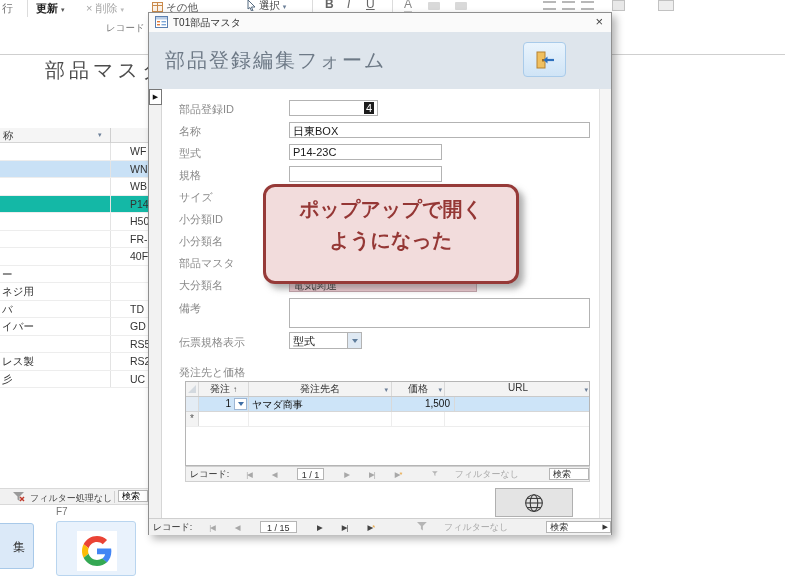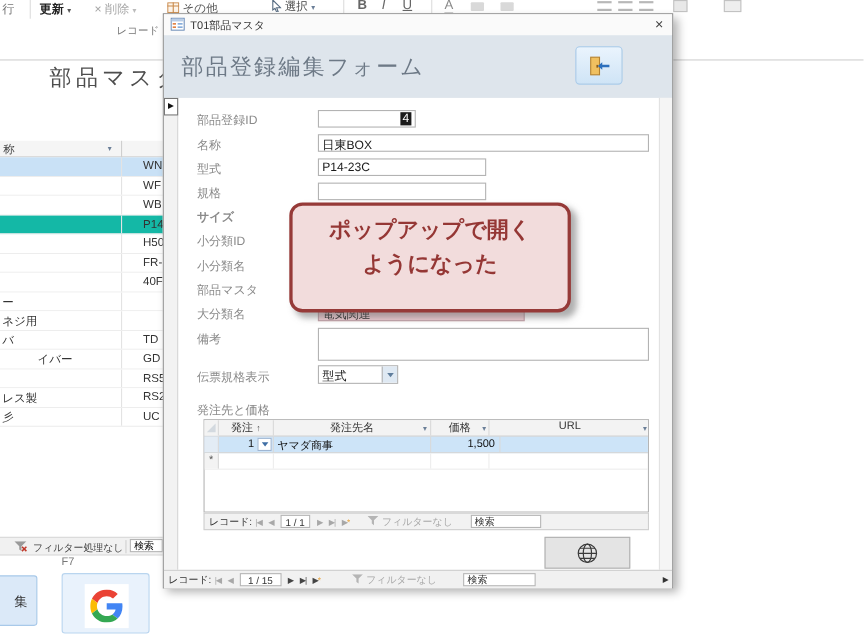--- a/index.html
+++ b/index.html
@@ -1,21 +1,21 @@
 <!DOCTYPE html>
 <html><head>
 <meta charset="utf-8">
 <style>
   * { margin:0; padding:0; box-sizing:border-box; }
   html,body { width:785px; height:576px; }
   body { font-family:"Liberation Sans","DejaVu Sans",sans-serif; background:#fff; overflow:hidden; position:relative; }
   .abs { position:absolute; }
   .lbl { position:absolute; color:#8a8a8a; font-size:11px; white-space:nowrap; }
   .inp { position:absolute; background:#fff; border:1px solid #b3b3b3; font-size:11px; color:#1a1a1a; padding:1px 3px; white-space:nowrap; overflow:hidden; }
-  .navbar { position:absolute; background:#f2f2f2; border:1px solid #cfcfcf; display:flex; align-items:center; font-size:9px; color:#333; }
+  .navbar { position:absolute; background:#f2f2f2; border:1px solid #cfcfcf; display:flex; align-items:center; font-size:9px; color:#333;gap:14px; }
   .navbar span { white-space:nowrap; }
   .navbtn { font-size:7.5px; color:#444; margin:0 3px; letter-spacing:-1px; }
   .navbtn.dim { color:#a8a8a8; }
   .posbox { background:#fff; border:1px solid #b5b5b5; padding:0 4px; margin:0 3px; height:12px; line-height:12px; font-size:9px; }
   .searchbox { background:#fff; border:1px solid #b5b5b5; height:12px; line-height:11px; font-size:9px; padding:0 3px; }
   .star { color:#e8a33d; }
   .tri-down { display:inline-block; width:0; height:0; border-left:3.5px solid transparent; border-right:3.5px solid transparent; border-top:4px solid #5f7d9c; }
   .hdrarrow { font-size:7px; color:#6b7f98; }
   .cell { position:absolute; top:0; bottom:0; border-right:1px solid #d9d9d9; font-size:10px; overflow:hidden; white-space:nowrap; }
 </style>
@@ -55,33 +55,33 @@
 
 <div class="abs" style="left:45px;top:57px;font-size:20px;color:#4d4d4d;letter-spacing:4px;">部品マスタ</div>
 
 <div class="abs" style="left:0;top:128px;width:148px;height:260px;">
   <div class="abs" style="left:0;top:0;width:148px;height:15px;background:#f5f5f5;border-bottom:1px solid #d5d5d5;">
     <span style="position:absolute;left:3px;top:1px;font-size:10.5px;color:#444;">称</span>
     <span class="hdrarrow" style="position:absolute;left:98px;top:3px;">▾</span>
     <div style="position:absolute;left:110px;top:0;width:1px;height:15px;background:#cfcfcf;"></div>
   </div>
   <div class="abs" style="left:0;top:15px;width:148px;">
+      <div style="position: relative; height: 17.5px; border-bottom: 1px solid rgb(237, 237, 237); background: rgb(255, 255, 255);">
+        <span style="position: absolute; left: 2px; top: 2px; font-size: 10.5px; color: rgb(51, 51, 51); white-space: nowrap;"></span>
+        <span style="position: absolute; left: 110px; top: 0px; width: 1px; height: 100%; background: rgb(227, 227, 227);"></span>
+        <span style="position: absolute; left: 130px; top: 2px; font-size: 10.5px; color: rgb(51, 51, 51); white-space: nowrap;">WF</span>
+      </div>
       <div style="position: relative; height: 17.5px; border-bottom: 1px solid rgb(237, 237, 237); background: rgb(201, 225, 246);">
         <span style="position: absolute; left: 2px; top: 2px; font-size: 10.5px; color: rgb(51, 51, 51); white-space: nowrap;"></span>
         <span style="position: absolute; left: 110px; top: 0px; width: 1px; height: 100%; background: rgb(227, 227, 227);"></span>
         <span style="position: absolute; left: 130px; top: 2px; font-size: 10.5px; color: rgb(51, 51, 51); white-space: nowrap;">WN</span>
       </div>
       <div style="position: relative; height: 17.5px; border-bottom: 1px solid rgb(237, 237, 237); background: rgb(255, 255, 255);">
         <span style="position: absolute; left: 2px; top: 2px; font-size: 10.5px; color: rgb(51, 51, 51); white-space: nowrap;"></span>
         <span style="position: absolute; left: 110px; top: 0px; width: 1px; height: 100%; background: rgb(227, 227, 227);"></span>
-        <span style="position: absolute; left: 130px; top: 2px; font-size: 10.5px; color: rgb(51, 51, 51); white-space: nowrap;">WF</span>
-      </div>
-      <div style="position: relative; height: 17.5px; border-bottom: 1px solid rgb(237, 237, 237); background: rgb(255, 255, 255);">
-        <span style="position: absolute; left: 2px; top: 2px; font-size: 10.5px; color: rgb(51, 51, 51); white-space: nowrap;"></span>
-        <span style="position: absolute; left: 110px; top: 0px; width: 1px; height: 100%; background: rgb(227, 227, 227);"></span>
         <span style="position: absolute; left: 130px; top: 2px; font-size: 10.5px; color: rgb(51, 51, 51); white-space: nowrap;">WB</span>
       </div>
       <div style="position: relative; height: 17.5px; border-bottom: 1px solid rgb(237, 237, 237); background: #14b8a6;">
         <span style="position: absolute; left: 2px; top: 2px; font-size: 10.5px; color: rgb(51, 51, 51); white-space: nowrap;"></span>
         <span style="position: absolute; left: 110px; top: 0px; width: 1px; height: 100%; background: rgb(227, 227, 227);"></span>
         <span style="position: absolute; left: 130px; top: 2px; font-size: 10.5px; color: rgb(51, 51, 51); white-space: nowrap;">P14</span>
       </div>
       <div style="position: relative; height: 17.5px; border-bottom: 1px solid rgb(237, 237, 237); background: rgb(255, 255, 255);">
         <span style="position: absolute; left: 2px; top: 2px; font-size: 10.5px; color: rgb(51, 51, 51); white-space: nowrap;"></span>
         <span style="position: absolute; left: 110px; top: 0px; width: 1px; height: 100%; background: rgb(227, 227, 227);"></span>
@@ -106,21 +106,21 @@
         <span style="position: absolute; left: 2px; top: 2px; font-size: 10.5px; color: rgb(51, 51, 51); white-space: nowrap;">ネジ用</span>
         <span style="position: absolute; left: 110px; top: 0px; width: 1px; height: 100%; background: rgb(227, 227, 227);"></span>
         <span style="position: absolute; left: 130px; top: 2px; font-size: 10.5px; color: rgb(51, 51, 51); white-space: nowrap;"></span>
       </div>
       <div style="position: relative; height: 17.5px; border-bottom: 1px solid rgb(237, 237, 237); background: rgb(255, 255, 255);">
         <span style="position: absolute; left: 2px; top: 2px; font-size: 10.5px; color: rgb(51, 51, 51); white-space: nowrap;">バ</span>
         <span style="position: absolute; left: 110px; top: 0px; width: 1px; height: 100%; background: rgb(227, 227, 227);"></span>
         <span style="position: absolute; left: 130px; top: 2px; font-size: 10.5px; color: rgb(51, 51, 51); white-space: nowrap;">TD</span>
       </div>
       <div style="position: relative; height: 17.5px; border-bottom: 1px solid rgb(237, 237, 237); background: rgb(255, 255, 255);">
-        <span style="position: absolute; left: 2px; top: 2px; font-size: 10.5px; color: rgb(51, 51, 51); white-space: nowrap; margin-left: 32px;">イバー</span>
+        <span style="position: absolute; left: 2px; top: 2px; font-size: 10.5px; color: rgb(51, 51, 51); white-space: nowrap;">イバー</span>
         <span style="position: absolute; left: 110px; top: 0px; width: 1px; height: 100%; background: rgb(227, 227, 227);"></span>
         <span style="position: absolute; left: 130px; top: 2px; font-size: 10.5px; color: rgb(51, 51, 51); white-space: nowrap;">GD</span>
       </div>
       <div style="position: relative; height: 17.5px; border-bottom: 1px solid rgb(237, 237, 237); background: rgb(255, 255, 255);">
         <span style="position: absolute; left: 2px; top: 2px; font-size: 10.5px; color: rgb(51, 51, 51); white-space: nowrap;"></span>
         <span style="position: absolute; left: 110px; top: 0px; width: 1px; height: 100%; background: rgb(227, 227, 227);"></span>
         <span style="position: absolute; left: 130px; top: 2px; font-size: 10.5px; color: rgb(51, 51, 51); white-space: nowrap;">RS5</span>
       </div>
       <div style="position: relative; height: 17.5px; border-bottom: 1px solid rgb(237, 237, 237); background: rgb(255, 255, 255);">
         <span style="position: absolute; left: 2px; top: 2px; font-size: 10.5px; color: rgb(51, 51, 51); white-space: nowrap;">レス製</span>
@@ -198,21 +198,21 @@
 
   <span class="lbl" style="left:30px;top:111px;">名称</span>
   <div class="inp" style="left:140px;top:109px;width:301px;height:16px;">日東BOX</div>
 
   <span class="lbl" style="left:30px;top:133px;">型式</span>
   <div class="inp" style="left:140px;top:131px;width:153px;height:16px;">P14-23C</div>
 
   <span class="lbl" style="left:30px;top:155px;">規格</span>
   <div class="inp" style="left:140px;top:153px;width:153px;height:16px;"></div>
 
-  <span class="lbl" style="left:30px;top:177px;font-weight:bold;">サイズ</span>
+  <span class="lbl" style="left:30px;top:177px;">サイズ</span>
   <span class="lbl" style="left:30px;top:199px;">小分類ID</span>
   <span class="lbl" style="left:30px;top:221px;">小分類名</span>
   <span class="lbl" style="left:30px;top:243px;">部品マスタ</span>
 
   <span class="lbl" style="left:30px;top:265px;">大分類名</span>
   <div class="inp" style="left:140px;top:263px;width:188px;height:16px;background:#f0ccd2;border-color:#c3a3aa;color:#222;">電気関連</div>
 
   <span class="lbl" style="left:30px;top:288px;">備考</span>
   <div class="inp" style="left:140px;top:285px;width:301px;height:30px;"></div>
 

